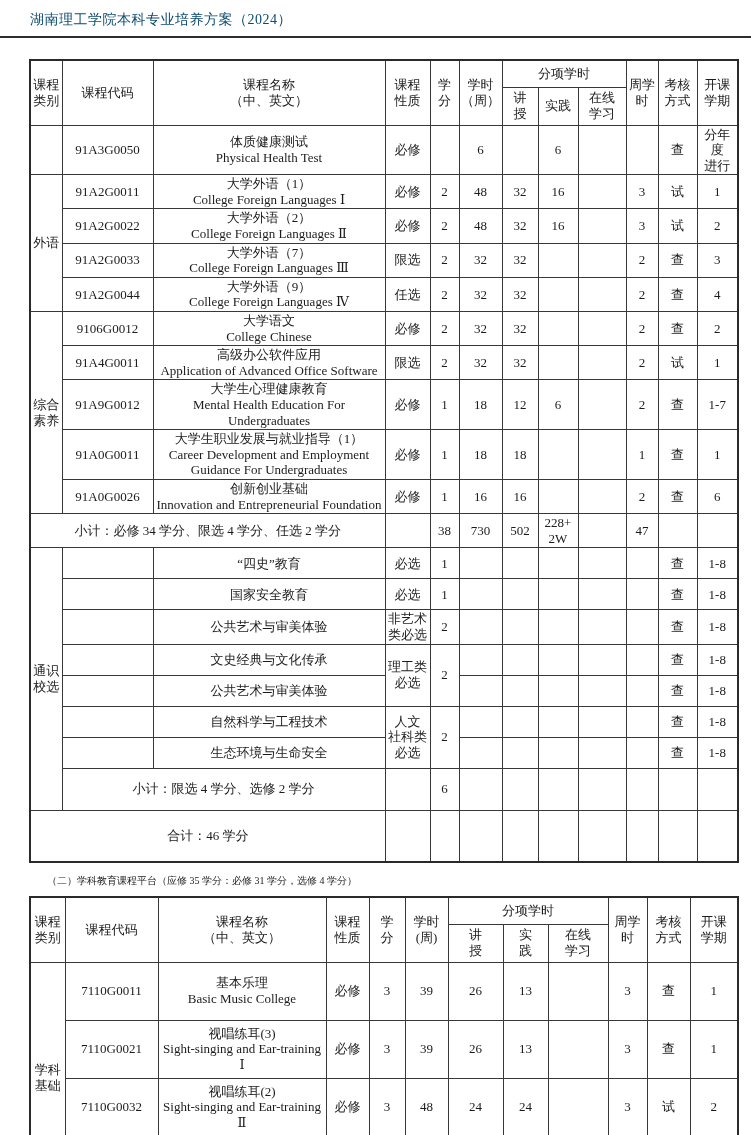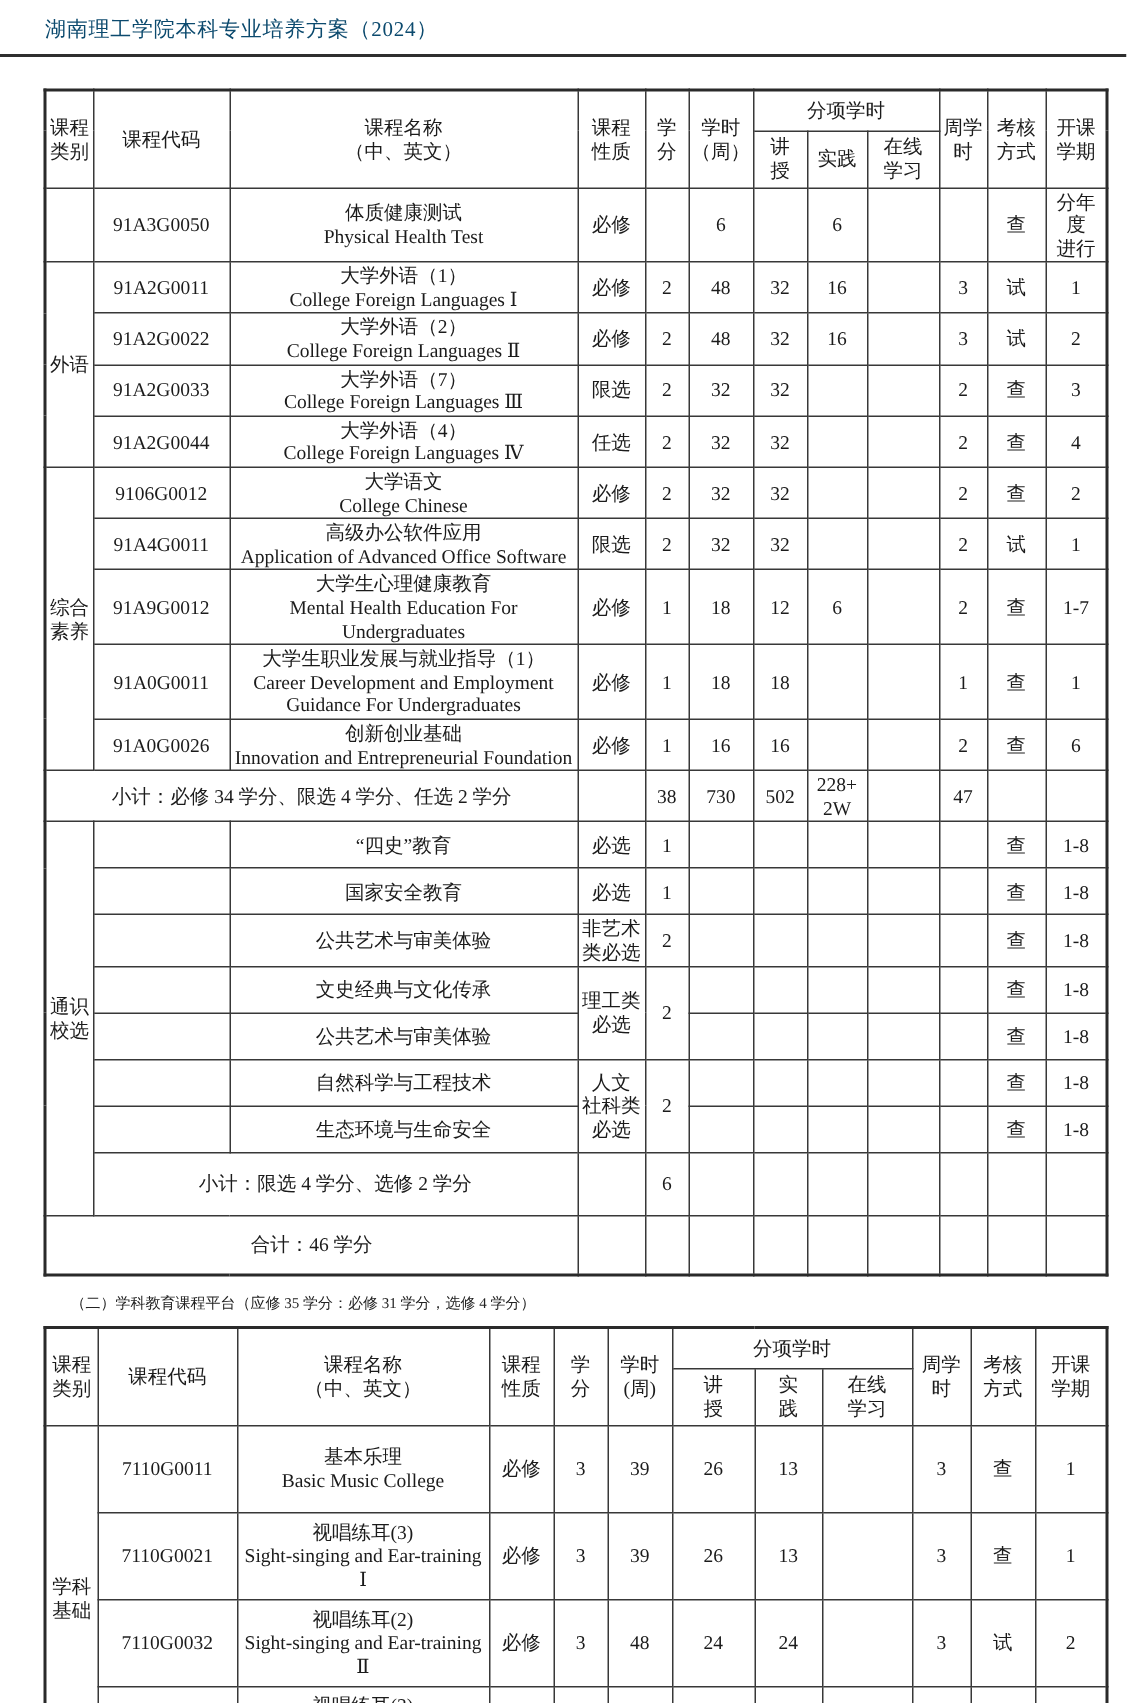--- a/index.html
+++ b/index.html
@@ -142,21 +142,21 @@
       <td>32</td>
       <td>32</td>
       <td></td>
       <td></td>
       <td>2</td>
       <td>查</td>
       <td>3</td>
     </tr>
     <tr class="datarow">
       <td>91A2G0044</td>
-      <td>大学外语（4）
+      <td>大学外语（9）
 College Foreign Languages Ⅳ</td>
       <td>任选</td>
       <td>2</td>
       <td>32</td>
       <td>32</td>
       <td></td>
       <td></td>
       <td>2</td>
       <td>查</td>
       <td>4</td>
@@ -347,21 +347,21 @@
       <td></td>
       <td class="va-top">6</td>
       <td></td>
       <td></td>
       <td></td>
       <td></td>
       <td></td>
       <td></td>
       <td></td>
     </tr>
-    <tr style="height:40px">
+    <tr style="height:52px">
       <td colspan="3">合计：46 学分</td>
       <td></td>
       <td></td>
       <td></td>
       <td></td>
       <td></td>
       <td></td>
       <td></td>
       <td></td>
       <td></td>

